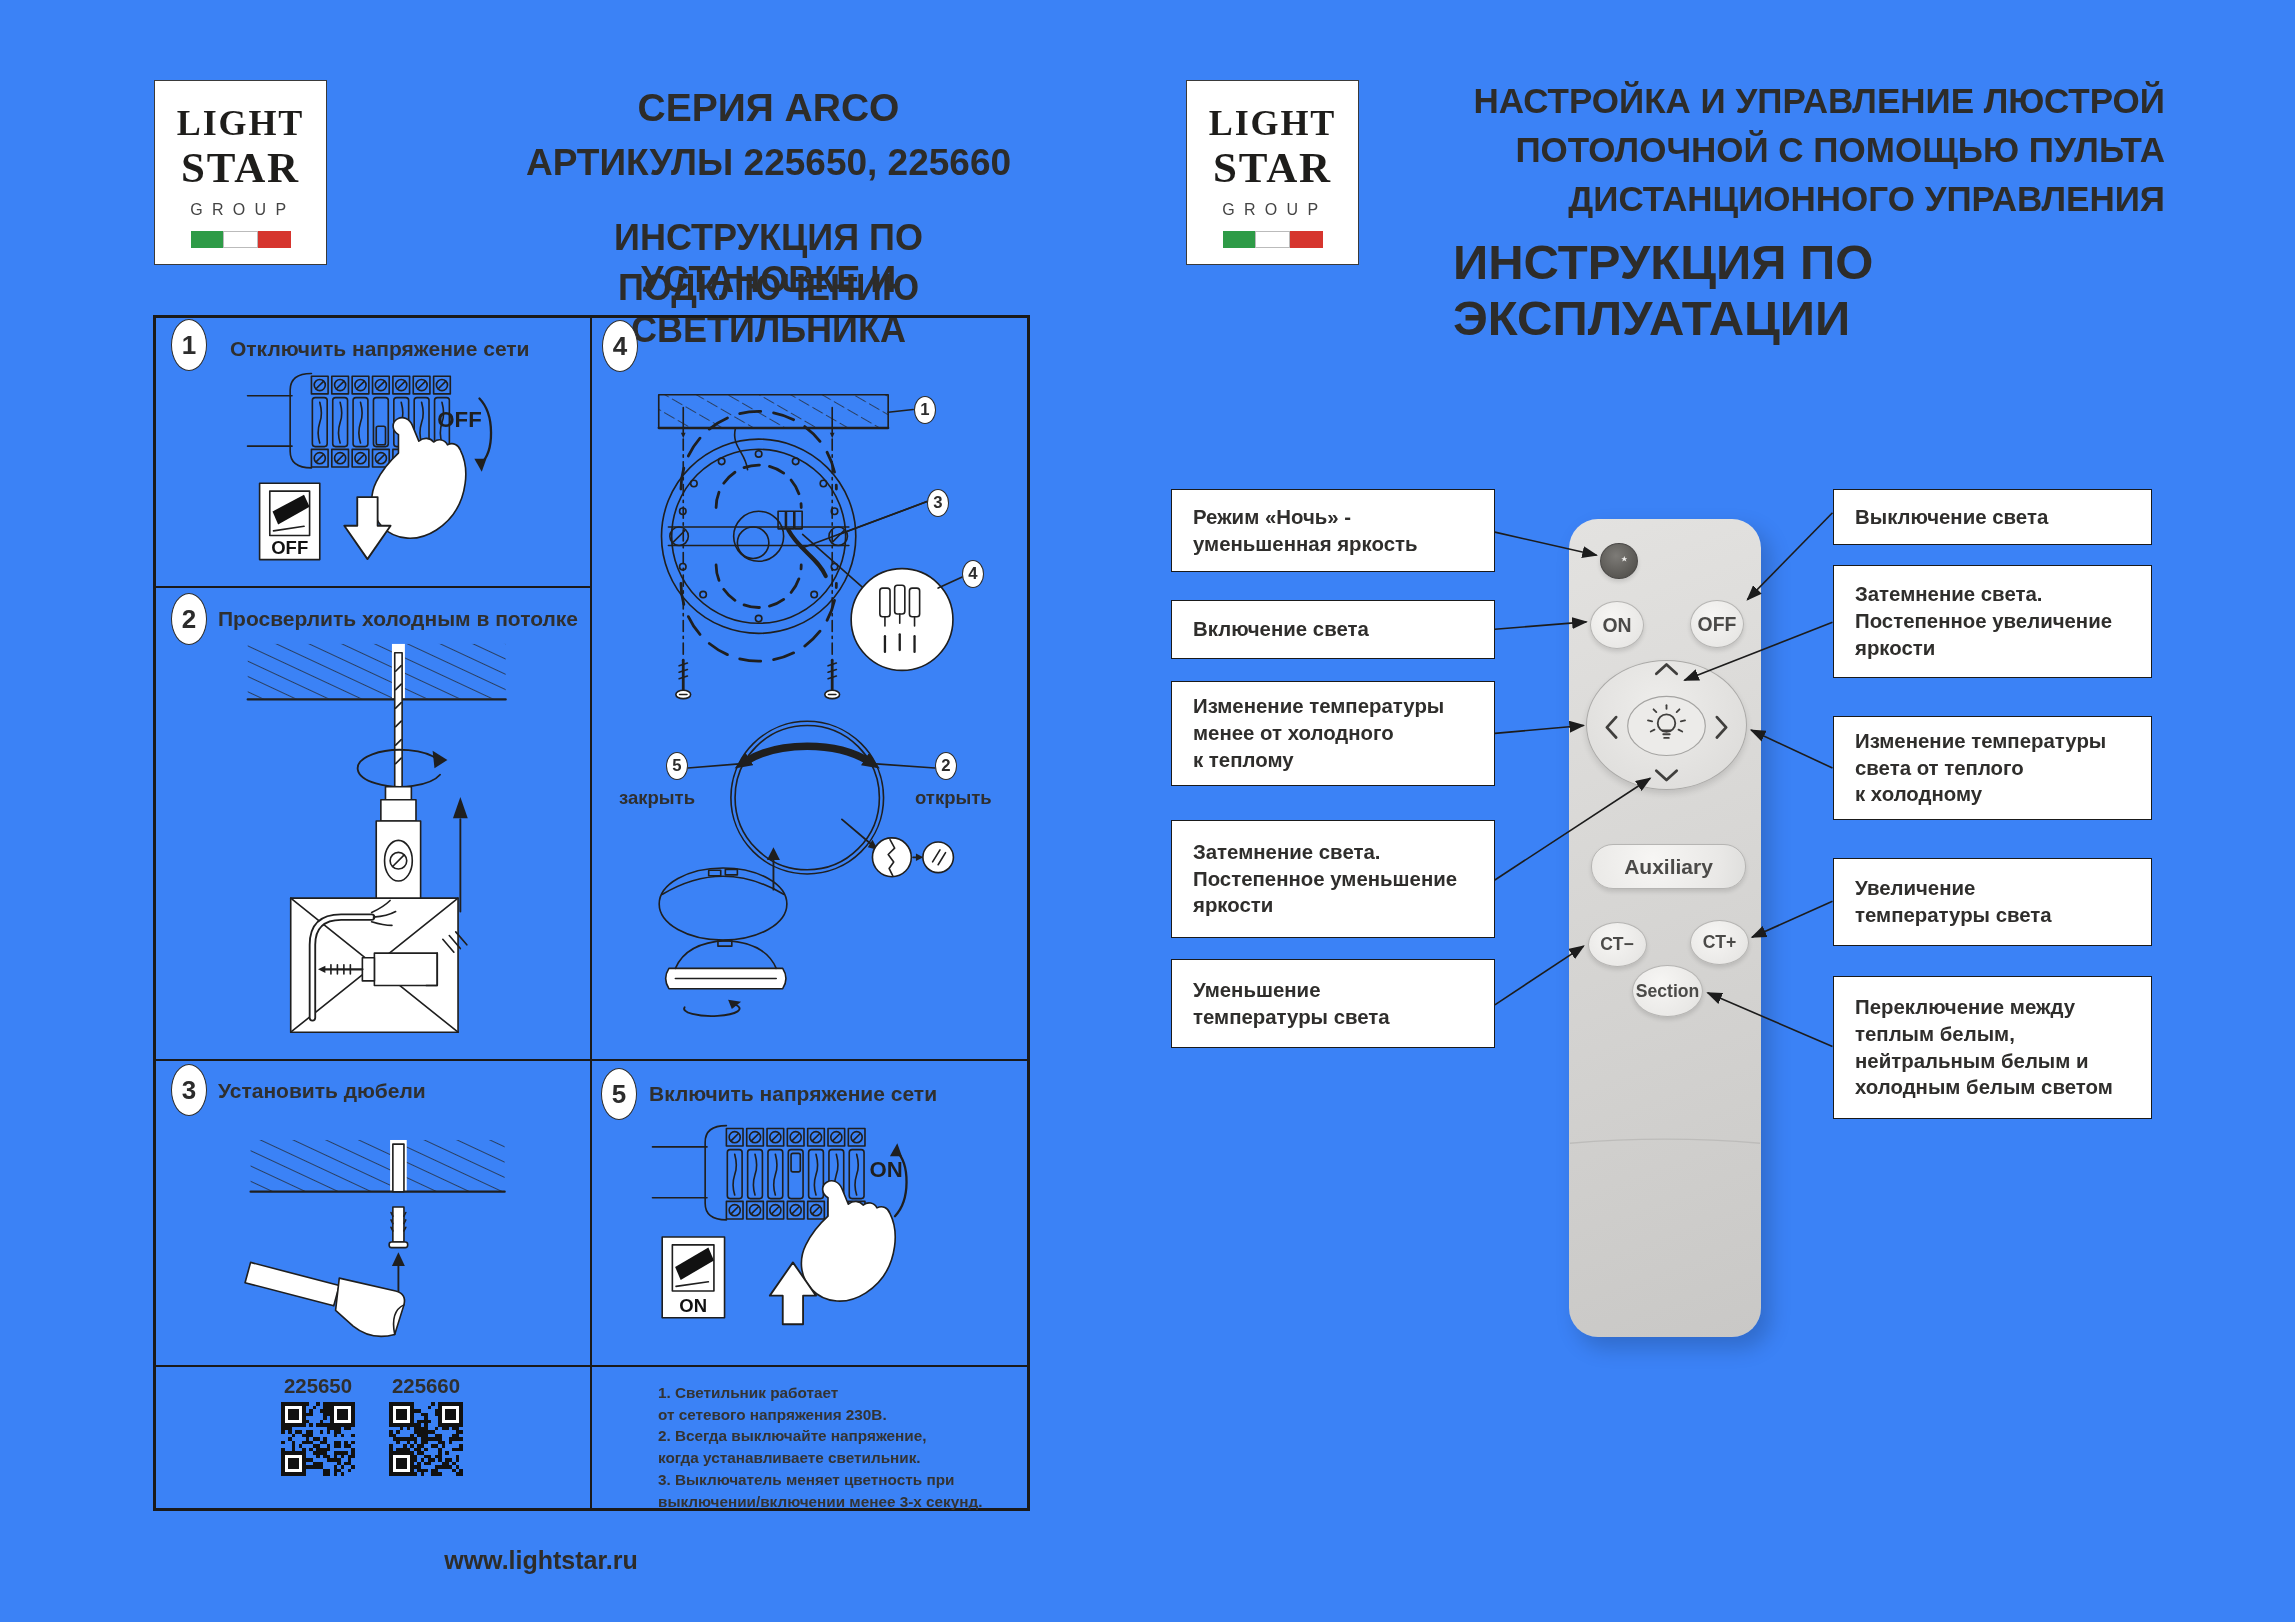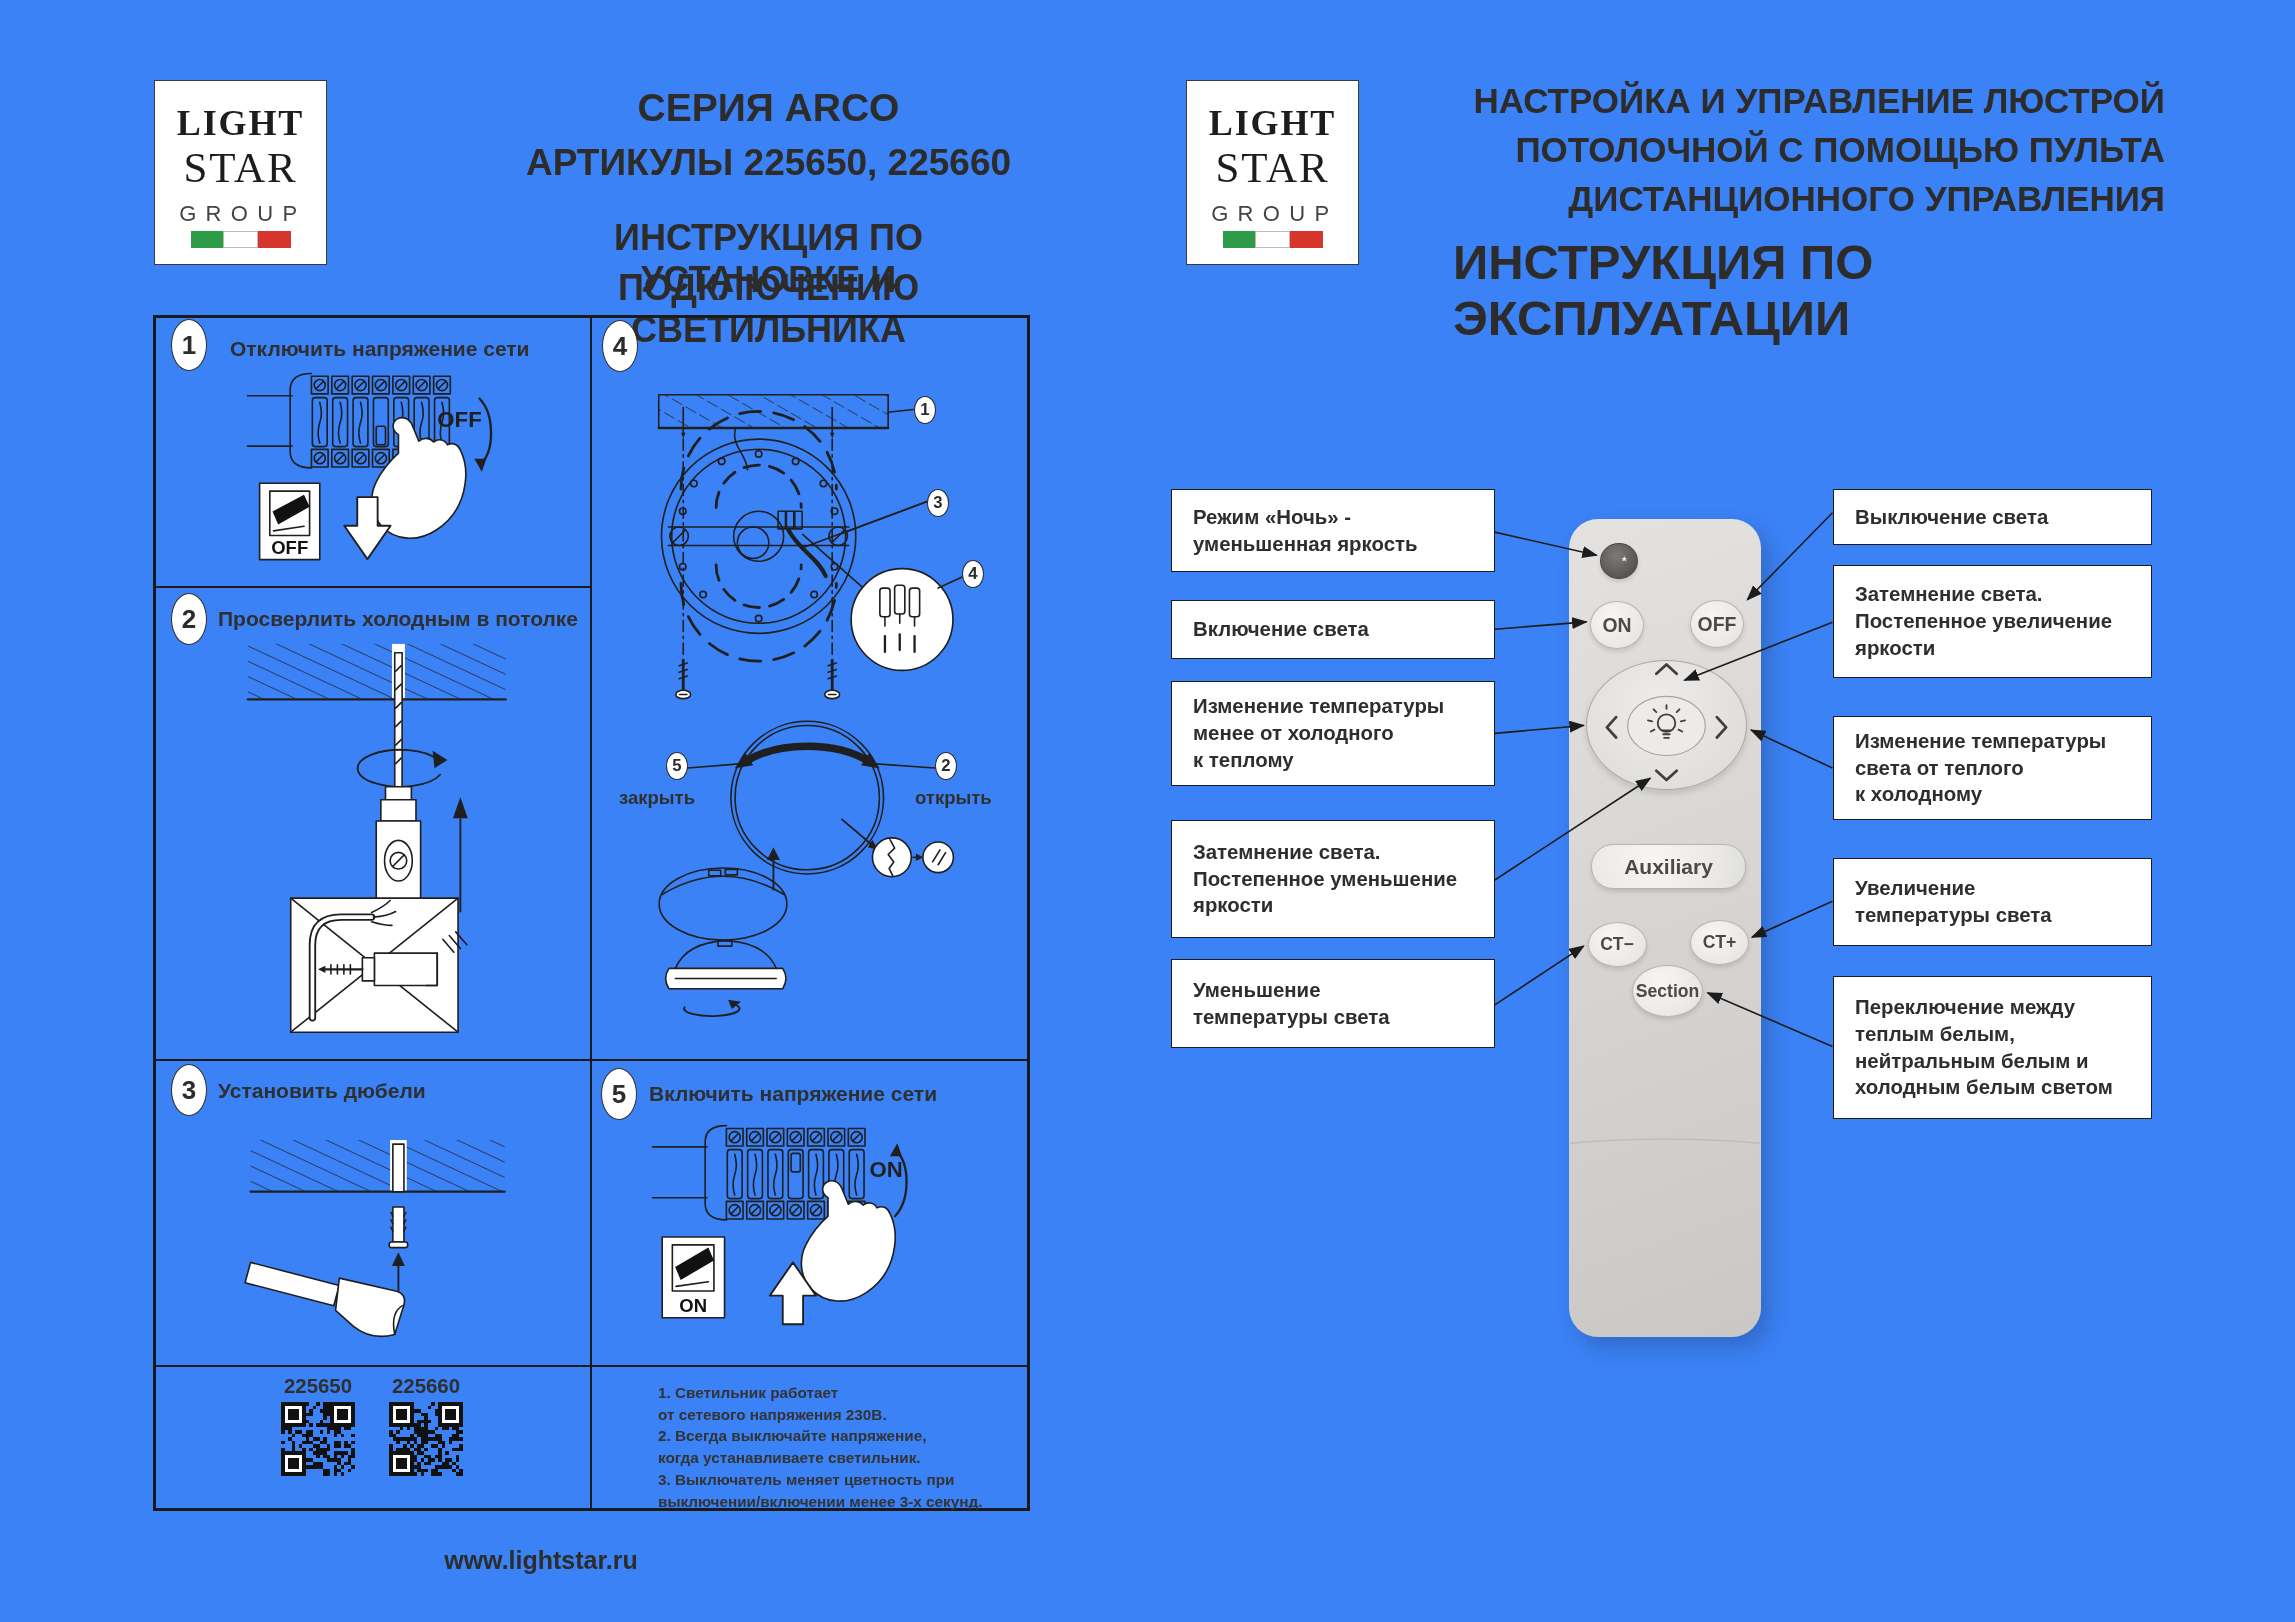--- a/index.html
+++ b/index.html
@@ -4,22 +4,22 @@
 <style>
   html,body{margin:0;padding:0;background:#fff;}
   #root{position:relative;width:2295px;height:1623px;background:#3b82f6;overflow:hidden;
         font-family:"Liberation Sans",sans-serif;color:#2d2c2a;}
   .abs{position:absolute;}
   .ln{position:absolute;background:#1a1a1a;}
   
   .logo{border:1.4px solid #3a3a3a;background:#fff;text-align:center;
         font-family:"Liberation Serif",serif;color:#1e1d1b;}
   .logo .l1{font-size:36px;font-weight:700;letter-spacing:1.9px;line-height:1;margin-top:24px;}
-  .logo .l2{font-size:43px;font-weight:400;letter-spacing:1.9px;line-height:1;margin-top:4.6px;}
-  .logo .l3{font-family:"Liberation Sans",sans-serif;font-size:22px;font-weight:400;
+  .logo .l2{font-size:43px;font-weight:700;letter-spacing:1.9px;line-height:1;margin-top:4.6px;}
+  .logo .l3{font-family:"Liberation Sans",sans-serif;font-size:16px;font-weight:400;
             letter-spacing:9.3px;margin-top:12px;margin-left:4.6px;color:#444;}
   .flag{position:absolute;left:50%;transform:translateX(-50%);bottom:15.7px;width:100px;height:17.6px;display:flex;}
   .flag div{flex:1;}
   
   .h-big{font-weight:700;color:#2d2c2a;letter-spacing:0;}
   
   .enum{border:1.9px solid #2c2c2c;border-radius:50%;display:flex;align-items:center;justify-content:center;
         font-size:26px;font-weight:700;color:#2c2c2c;background:#fff;width:36px;height:52px;box-sizing:border-box;}
   .enum-s{border:1.4px solid #2c2c2c;border-radius:50%;display:flex;align-items:center;justify-content:center;
         font-size:16.7px;font-weight:700;color:#2c2c2c;background:#fff;width:22px;height:28px;box-sizing:border-box;}

